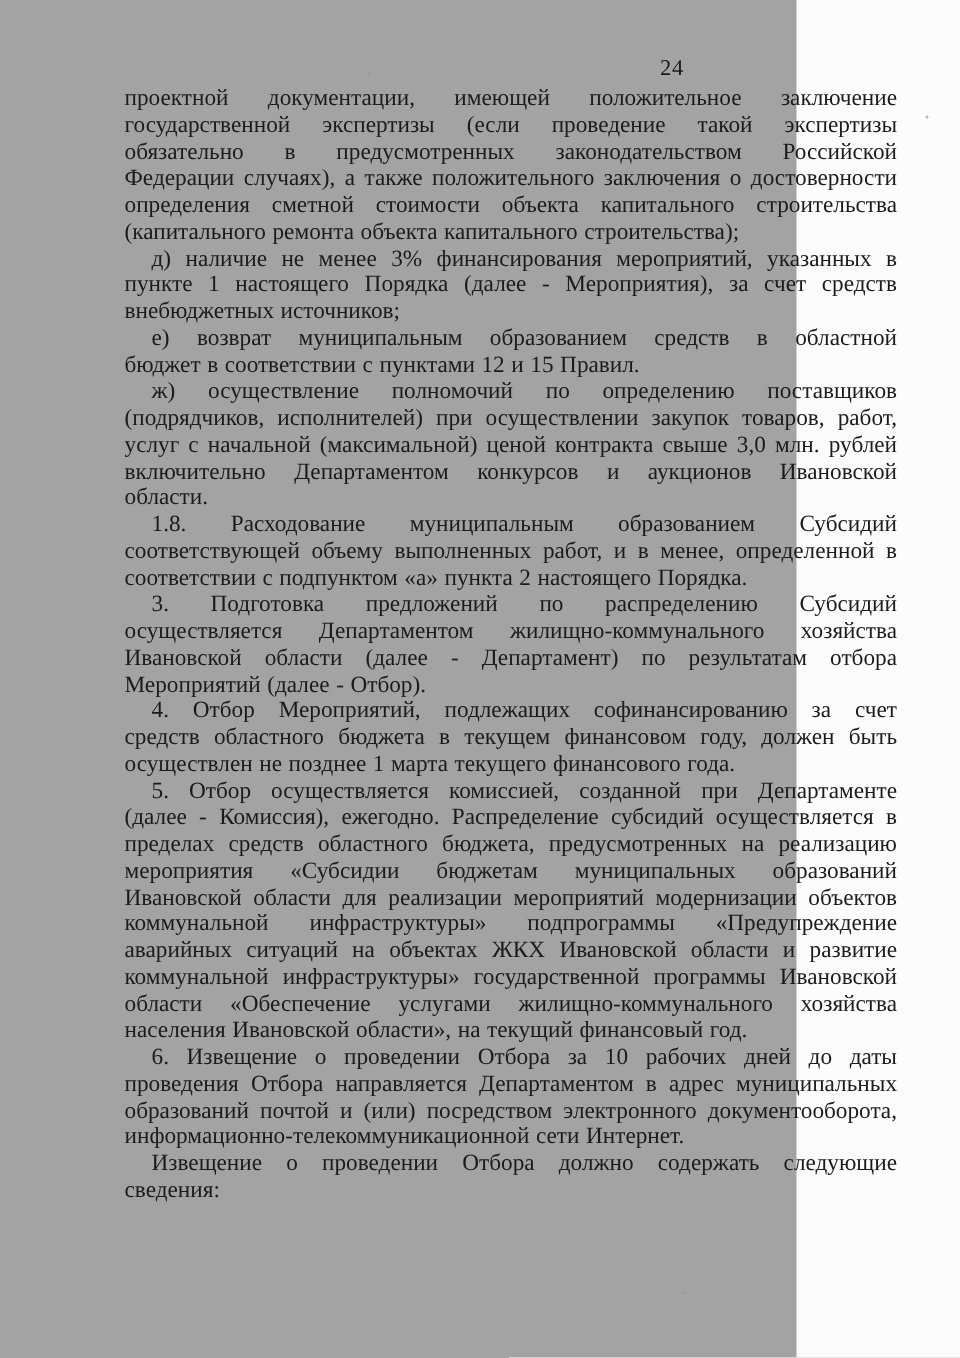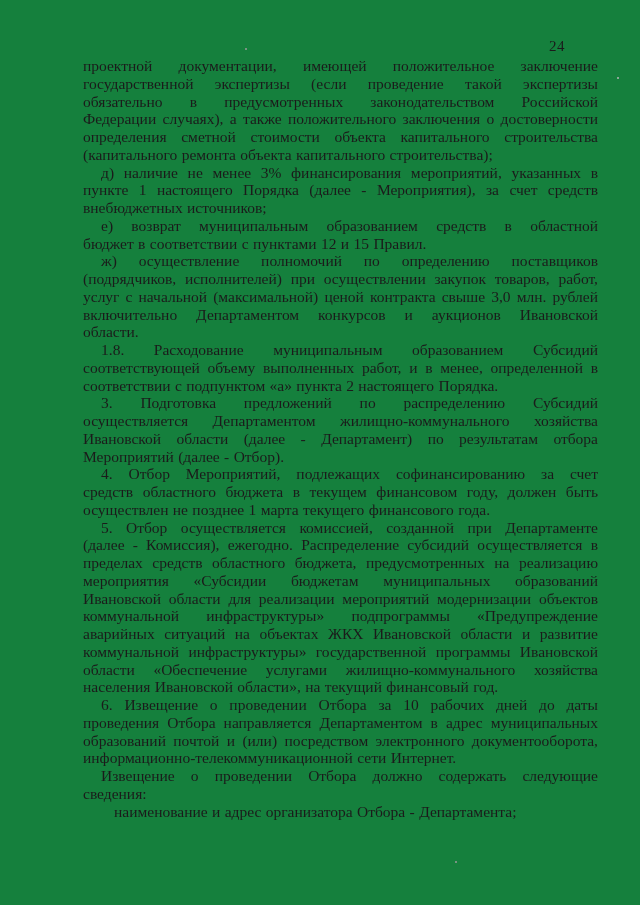--- a/index.html
+++ b/index.html
@@ -6,23 +6,23 @@
     margin: 0;
     padding: 0;
     width: 640px;
     height: 905px;
     background: #fcfcfc;
     overflow: hidden;
     font-family: "Liberation Serif", "DejaVu Serif", serif;
   }
   .page {
     position: relative;
-    width: 640px;
+    width: 531px;
     height: 905px;
-    background: #15803d;
+    background: #a3a3a3;
     color: #1b1b1b;
   }
   .page-number {
     position: absolute;
     top: 38px;
     right: 75px;
     font-size: 15px;
     letter-spacing: 0.5px;
     color: #1b1b1b;
   }
@@ -98,18 +98,17 @@
       <div class="line">аварийных ситуаций на объектах ЖКХ Ивановской области и развитие</div>
       <div class="line">коммунальной инфраструктуры» государственной программы Ивановской</div>
       <div class="line">области «Обеспечение услугами жилищно-коммунального хозяйства</div>
       <div class="line last">населения Ивановской области», на текущий финансовый год.</div>
       <div class="line" style="text-indent: 18px;">6. Извещение о проведении Отбора за 10 рабочих дней до даты</div>
       <div class="line">проведения Отбора направляется Департаментом в адрес муниципальных</div>
       <div class="line">образований почтой и (или) посредством электронного документооборота,</div>
       <div class="line last">информационно-телекоммуникационной сети Интернет.</div>
       <div class="line" style="text-indent: 18px;">Извещение о проведении Отбора должно содержать следующие</div>
       <div class="line last">сведения:</div>
-      <div class="line last" style="text-indent: 31px;">наименование и адрес организатора Отбора - Департамента;</div>
     </div>
   <div class="speck s1"></div>
   <div class="speck s2"></div>
   <div class="speck s3"></div>
 </div>
 
 </body></html>

